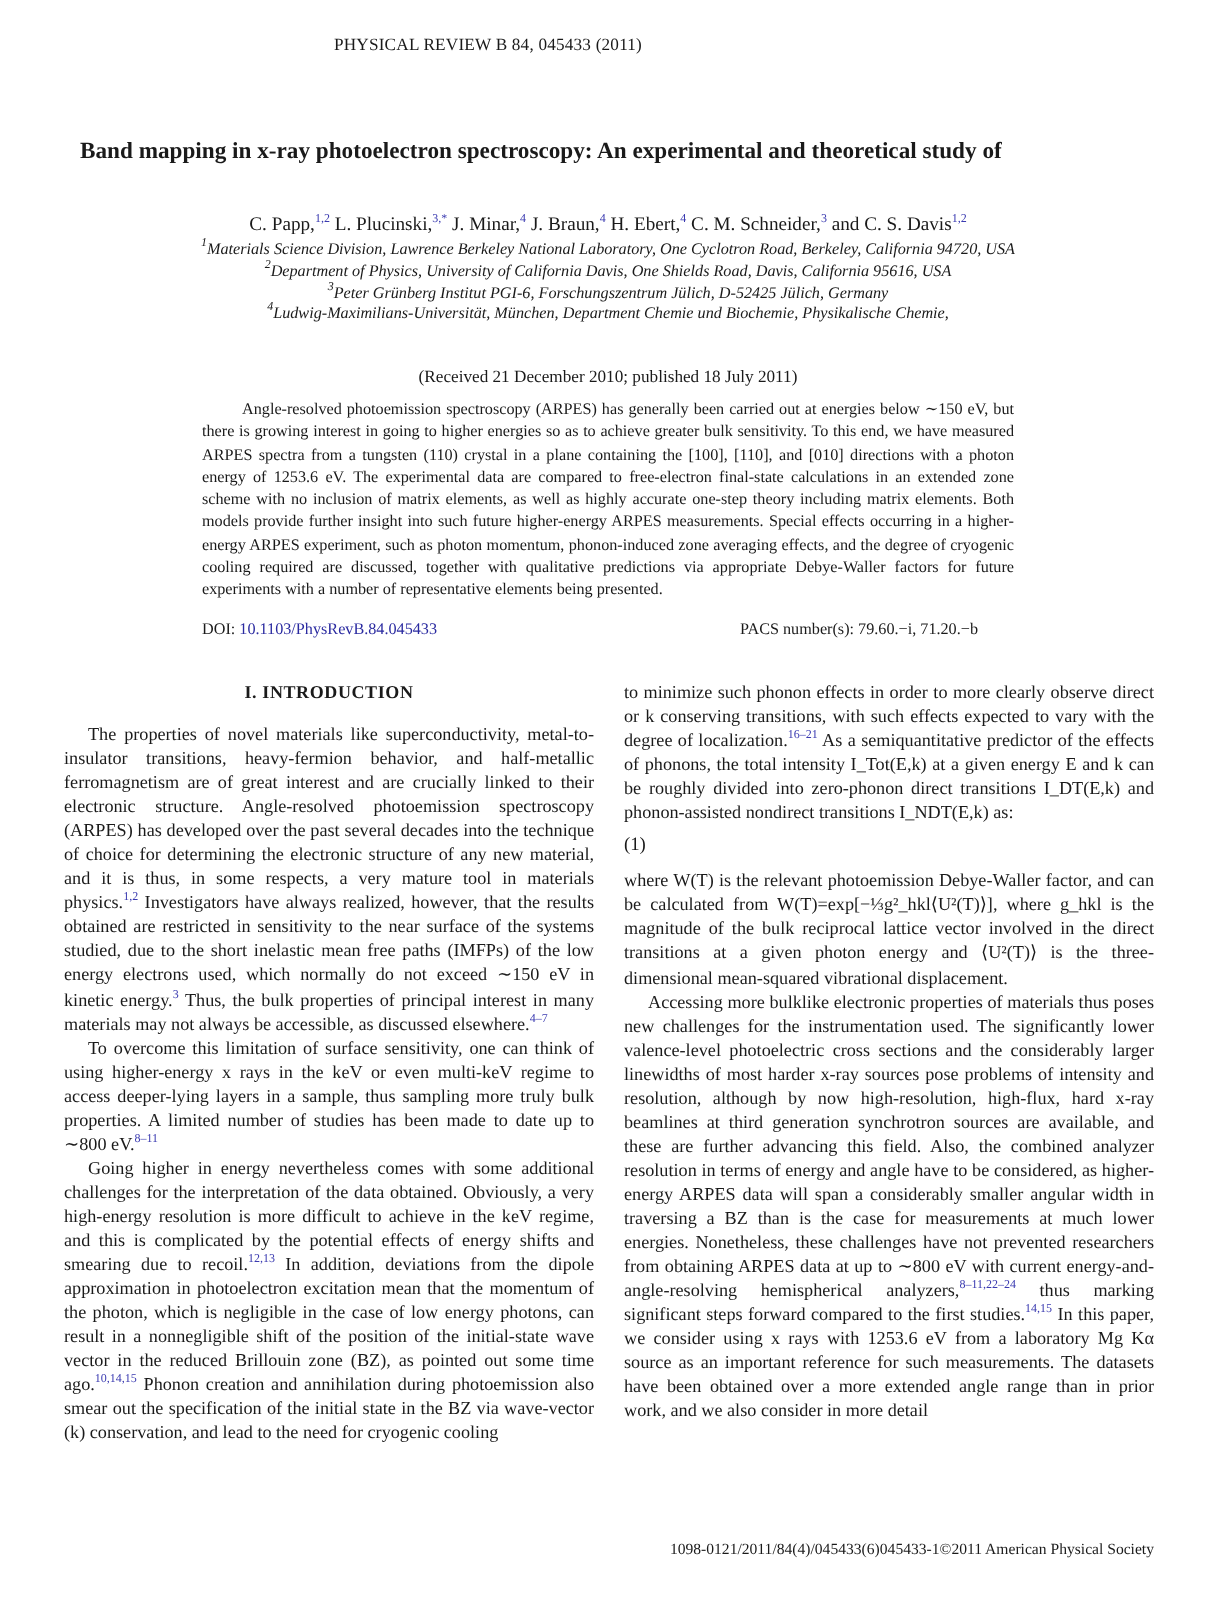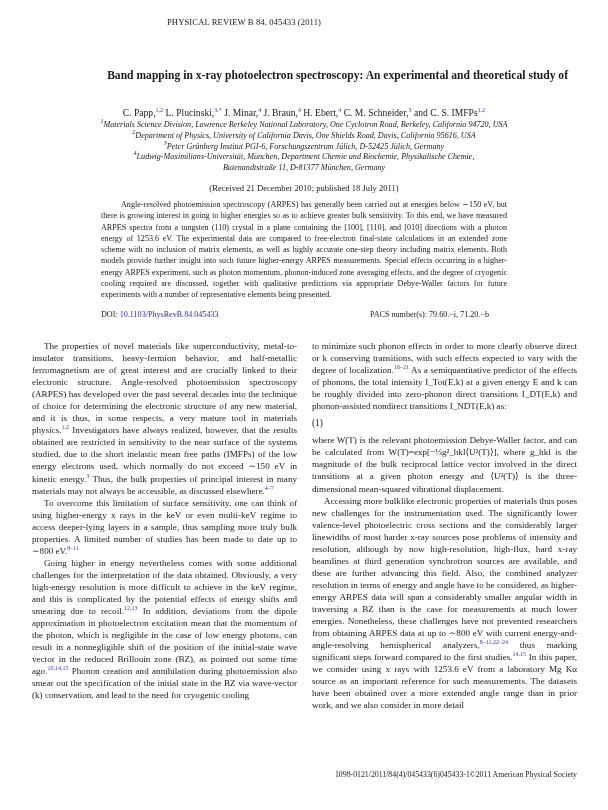--- a/index.html
+++ b/index.html
@@ -7,21 +7,21 @@
     width: 608px; height: 810px; position: relative; overflow: hidden;
     font-family: "Liberation Serif", "DejaVu Serif", serif;
     color: #1a1a1a;
   }
   .journal-header {
     position: absolute; top: 17px; left: 0; width: 488px;
     text-align: center; font-size: 8.6px; letter-spacing: 0.1px;
   }
   .title {
     position: absolute; top: 68px; left: 40px; width: 528px;
-    text-align: right; font-weight: bold; font-size: 11.6px; line-height: 15px;
+    text-align: left; font-weight: bold; font-size: 11.6px; line-height: 15px;
   }
   .authors {
     position: absolute; top: 107px; left: 20px; width: 568px;
     text-align: center; font-size: 9.6px; line-height: 12px;
   }
   .affils {
     position: absolute; top: 120px; left: 20px; width: 568px;
     text-align: center; font-size: 8.1px; line-height: 10.8px; font-style: italic;
   }
   .affils div { white-space: nowrap; }
@@ -72,43 +72,43 @@
   <div>Band mapping in x-ray photoelectron spectroscopy: An experimental and theoretical study of</div>
 </div>
 
 <div class="authors">
   <span><span>C. Papp,</span><sup class="blue">1,2</sup></span>
   <span><span>L. Plucinski,</span><sup class="blue">3,*</sup></span>
   <span><span>J. Minar,</span><sup class="blue">4</sup></span>
   <span><span>J. Braun,</span><sup class="blue">4</sup></span>
   <span><span>H. Ebert,</span><sup class="blue">4</sup></span>
   <span><span>C. M. Schneider,</span><sup class="blue">3</sup></span>
-  <span><span>and C. S. IMFPs</span><sup class="blue">1,2</sup></span>
+  <span><span>and C. S. Davis</span><sup class="blue">1,2</sup></span>
 </div>
 
 <div class="affils">
   <div><sup>1</sup><span>Materials Science Division, Lawrence Berkeley National Laboratory, One Cyclotron Road, Berkeley, California 94720, USA</span></div>
   <div><sup>2</sup><span>Department of Physics, University of California Davis, One Shields Road, Davis, California 95616, USA</span></div>
   <div><sup>3</sup><span>Peter Grünberg Institut PGI-6, Forschungszentrum Jülich, D-52425 Jülich, Germany</span></div>
   <div><sup>4</sup><span>Ludwig-Maximilians-Universität, München, Department Chemie und Biochemie, Physikalische Chemie,</span></div>
-  <div><span>Butenandtstraße 11, D-81377 München, Germany</span></div>
 </div>
 
 <div class="received">(Received 21 December 2010; published 18 July 2011)</div>
 
 <div class="abstract">
   <p>Angle-resolved photoemission spectroscopy (ARPES) has generally been carried out at energies below ∼150 eV, but there is growing interest in going to higher energies so as to achieve greater bulk sensitivity. To this end, we have measured ARPES spectra from a tungsten (110) crystal in a plane containing the [100], [110], and [010] directions with a photon energy of 1253.6 eV. The experimental data are compared to free-electron final-state calculations in an extended zone scheme with no inclusion of matrix elements, as well as highly accurate one-step theory including matrix elements. Both models provide further insight into such future higher-energy ARPES measurements. Special effects occurring in a higher-energy ARPES experiment, such as photon momentum, phonon-induced zone averaging effects, and the degree of cryogenic cooling required are discussed, together with qualitative predictions via appropriate Debye-Waller factors for future experiments with a number of representative elements being presented.</p>
 </div>
 
 <div class="doi-line">
   <span><span>DOI:</span> <span class="link">10.1103/PhysRevB.84.045433</span></span>
   <span style="margin-right:18px;">PACS number(s): 79.60.−i, 71.20.−b</span>
 </div>
 
 <div class="col col-left">
+  <div class="section-heading">I. INTRODUCTION</div>
   <p><span>The properties of novel materials like superconductivity, metal-to-insulator transitions, heavy-fermion behavior, and half-metallic ferromagnetism are of great interest and are crucially linked to their electronic structure. Angle-resolved photoemission spectroscopy (ARPES) has developed over the past several decades into the technique of choice for determining the electronic structure of any new material, and it is thus, in some respects, a very mature tool in materials physics.</span><sup class="blue">1,2</sup><span> Investigators have always realized, however, that the results obtained are restricted in sensitivity to the near surface of the systems studied, due to the short inelastic mean free paths (IMFPs) of the low energy electrons used, which normally do not exceed ∼150 eV in kinetic energy.</span><sup class="blue">3</sup><span> Thus, the bulk properties of principal interest in many materials may not always be accessible, as discussed elsewhere.</span><sup class="blue">4–7</sup></p>
   <p><span>To overcome this limitation of surface sensitivity, one can think of using higher-energy x rays in the keV or even multi-keV regime to access deeper-lying layers in a sample, thus sampling more truly bulk properties. A limited number of studies has been made to date up to ∼800 eV.</span><sup class="blue">8–11</sup></p>
   <p><span>Going higher in energy nevertheless comes with some additional challenges for the interpretation of the data obtained. Obviously, a very high-energy resolution is more difficult to achieve in the keV regime, and this is complicated by the potential effects of energy shifts and smearing due to recoil.</span><sup class="blue">12,13</sup><span> In addition, deviations from the dipole approximation in photoelectron excitation mean that the momentum of the photon, which is negligible in the case of low energy photons, can result in a nonnegligible shift of the position of the initial-state wave vector in the reduced Brillouin zone (BZ), as pointed out some time ago.</span><sup class="blue">10,14,15</sup><span> Phonon creation and annihilation during photoemission also smear out the specification of the initial state in the BZ via wave-vector (k) conservation, and lead to the need for cryogenic cooling</span></p>
 </div>
 
 <div class="col col-right">
   <p class="noindent"><span>to minimize such phonon effects in order to more clearly observe direct or k conserving transitions, with such effects expected to vary with the degree of localization.</span><sup class="blue">16–21</sup><span> As a semiquantitative predictor of the effects of phonons, the total intensity I_Tot(E,k) at a given energy E and k can be roughly divided into zero-phonon direct transitions I_DT(E,k) and phonon-assisted nondirect transitions I_NDT(E,k) as:</span></p>
   <div class="equation">
     <span>(1)</span>
   </div>

